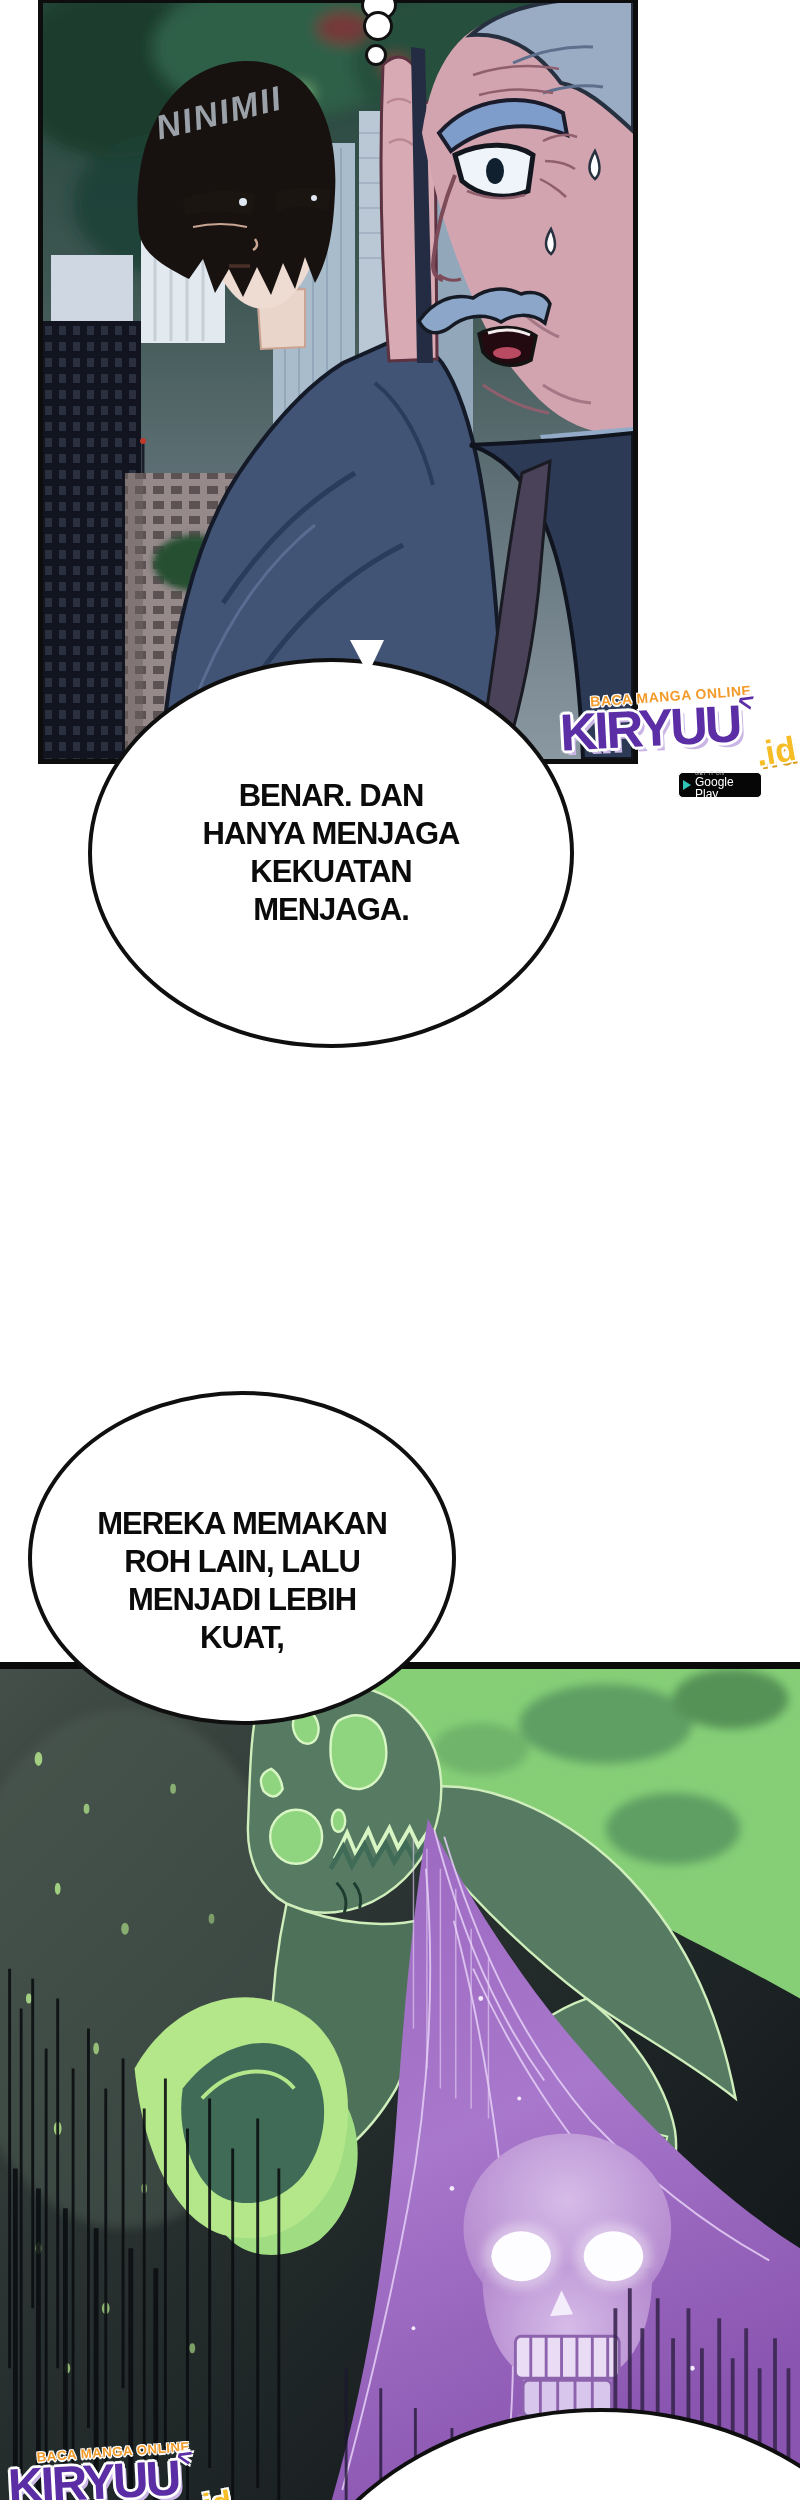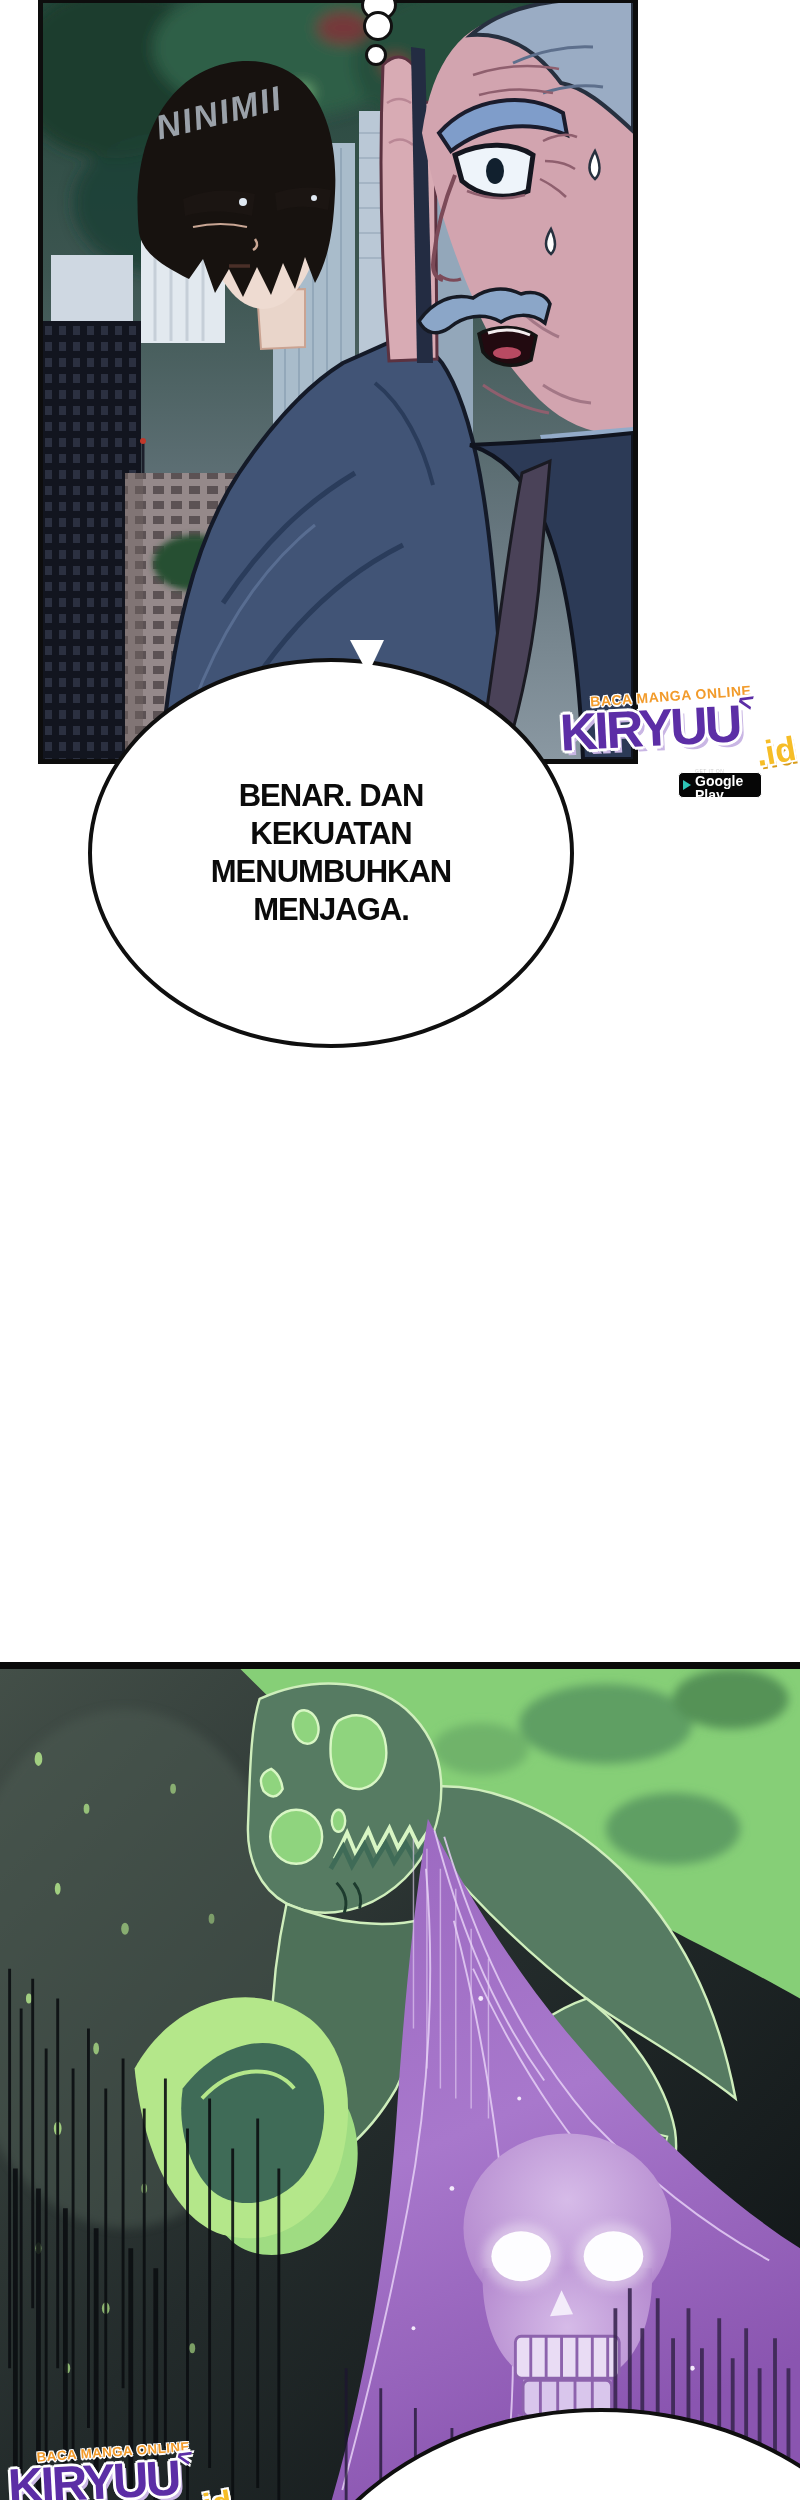--- a/index.html
+++ b/index.html
@@ -40,21 +40,21 @@
       transform:rotate(14deg);text-shadow:-2px -2px 0 #fff,2px -2px 0 #fff,-2px 2px 0 #fff,2px 2px 0 #fff;}
   .kiryuu .suffix{position:absolute;left:196px;top:44px;font-size:34px;font-weight:700;color:#f6bd27;
       transform:rotate(-10deg);
       text-shadow:-2px -2px 0 #fff,2px -2px 0 #fff,-2px 2px 0 #fff,2px 2px 0 #fff,2px 4px 0 #d89c1a;}
   .kiryuu .badge{position:absolute;left:118px;top:84px;width:74px;height:22px;background:#060606;
       border:1px solid #fff;border-radius:5px;display:flex;align-items:center;gap:4px;padding:1px 4px;}
   .kiryuu .play{width:0;height:0;border-top:5px solid transparent;border-bottom:5px solid transparent;
       border-left:8px solid #2ec4b6;}
   .kiryuu .badge .txt{display:flex;flex-direction:column;line-height:1;}
   .kiryuu .getit{font-size:5px;color:#cfcfcf;letter-spacing:.5px;}
-  .kiryuu .gplay{font-size:14px;color:#ffffff;font-weight:700;}
+  .kiryuu .gplay{font-size:12px;color:#ffffff;font-weight:400;}
   .kiryuu-top{left:560px;top:688px;}
   .kiryuu-bottom{left:8px;top:2444px;transform:scale(.95);transform-origin:top left;}
 </style>
 </head>
 <body>
 
 <div class="page">
 
   <div class="panel1">
     <svg width="590" height="756" viewBox="0 0 590 756">
@@ -336,25 +336,31 @@
         <path d="M430,170 V360 M444,180 V400 M458,200 V420 M474,220 V430 M490,260 V440 M508,290 V450" stroke-width="1.5"></path>
       </g>
     </svg>
   </div>
 
   <div class="bubble bubble3"></div>
 
   <div class="tail1"></div>
   <div class="bubble bubble1">
     <span>BENAR. DAN</span>
+    <span>HANYA MENJAGA</span>
     <span>KEKUATAN</span>
-    <span>MENUMBUHKAN</span>
     <span>MENJAGA.</span>
   </div>
 
+  <div class="bubble bubble2">
+    <span>MEREKA MEMAKAN</span>
+    <span>ROH LAIN, LALU</span>
+    <span>MENJADI LEBIH</span>
+    <span>KUAT,</span>
+  </div>
 
   <div class="kiryuu kiryuu-top">
     <div class="tagline">BACA MANGA ONLINE</div>
     <div class="brand">KIRYUU</div>
     <div class="accent">&lt;</div>
     <div class="suffix">.id</div>
     <div class="badge">
       <span class="play"></span>
       <span class="txt">
         <span class="getit">GET IT ON</span>

